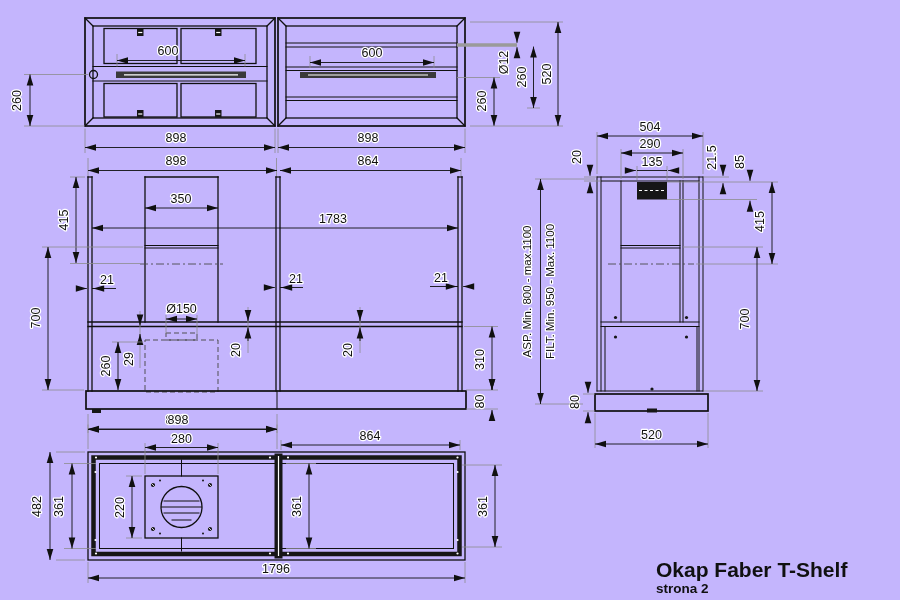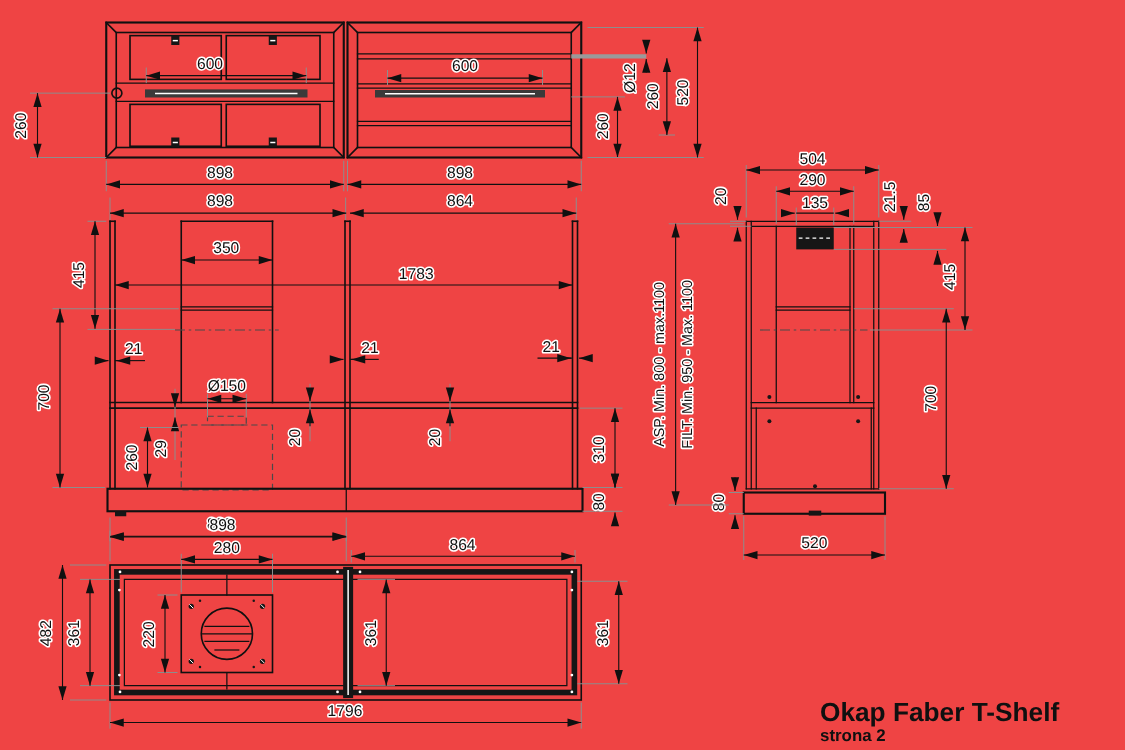--- a/index.html
+++ b/index.html
@@ -1,16 +1,16 @@
 <!DOCTYPE html>
 <html><head>
 <meta charset="utf-8">
 <style>
   html,body{margin:0;padding:0;background:#fff}
-  .stage{width:900px;height:600px;background:#ef4444;position:relative;overflow:hidden}
+  .stage{width:900px;height:600px;background:#c4b5fd;position:relative;overflow:hidden}
   svg text{font:12.5px "Liberation Sans", sans-serif;fill:#101010;paint-order:stroke;stroke:#fff;stroke-width:2.5px;stroke-linejoin:round}
   svg text.sm{font-size:11.5px}
   svg text.title{font-size:21px;font-weight:bold;stroke-width:0}
   svg text.page{font-size:13.5px;font-weight:bold;stroke-width:0}
   .tm{text-anchor:middle}
   .ln{stroke:#101010;stroke-width:1.3;fill:none;stroke-linecap:square}
   .lw{stroke-width:1.7}
   .l1{stroke:#101010;stroke-width:1;fill:none;stroke-linecap:square}
   .dim{stroke:#101010;stroke-width:0.9;fill:none}
   .ext{stroke:#8d8d8d;stroke-width:0.8;fill:none}

